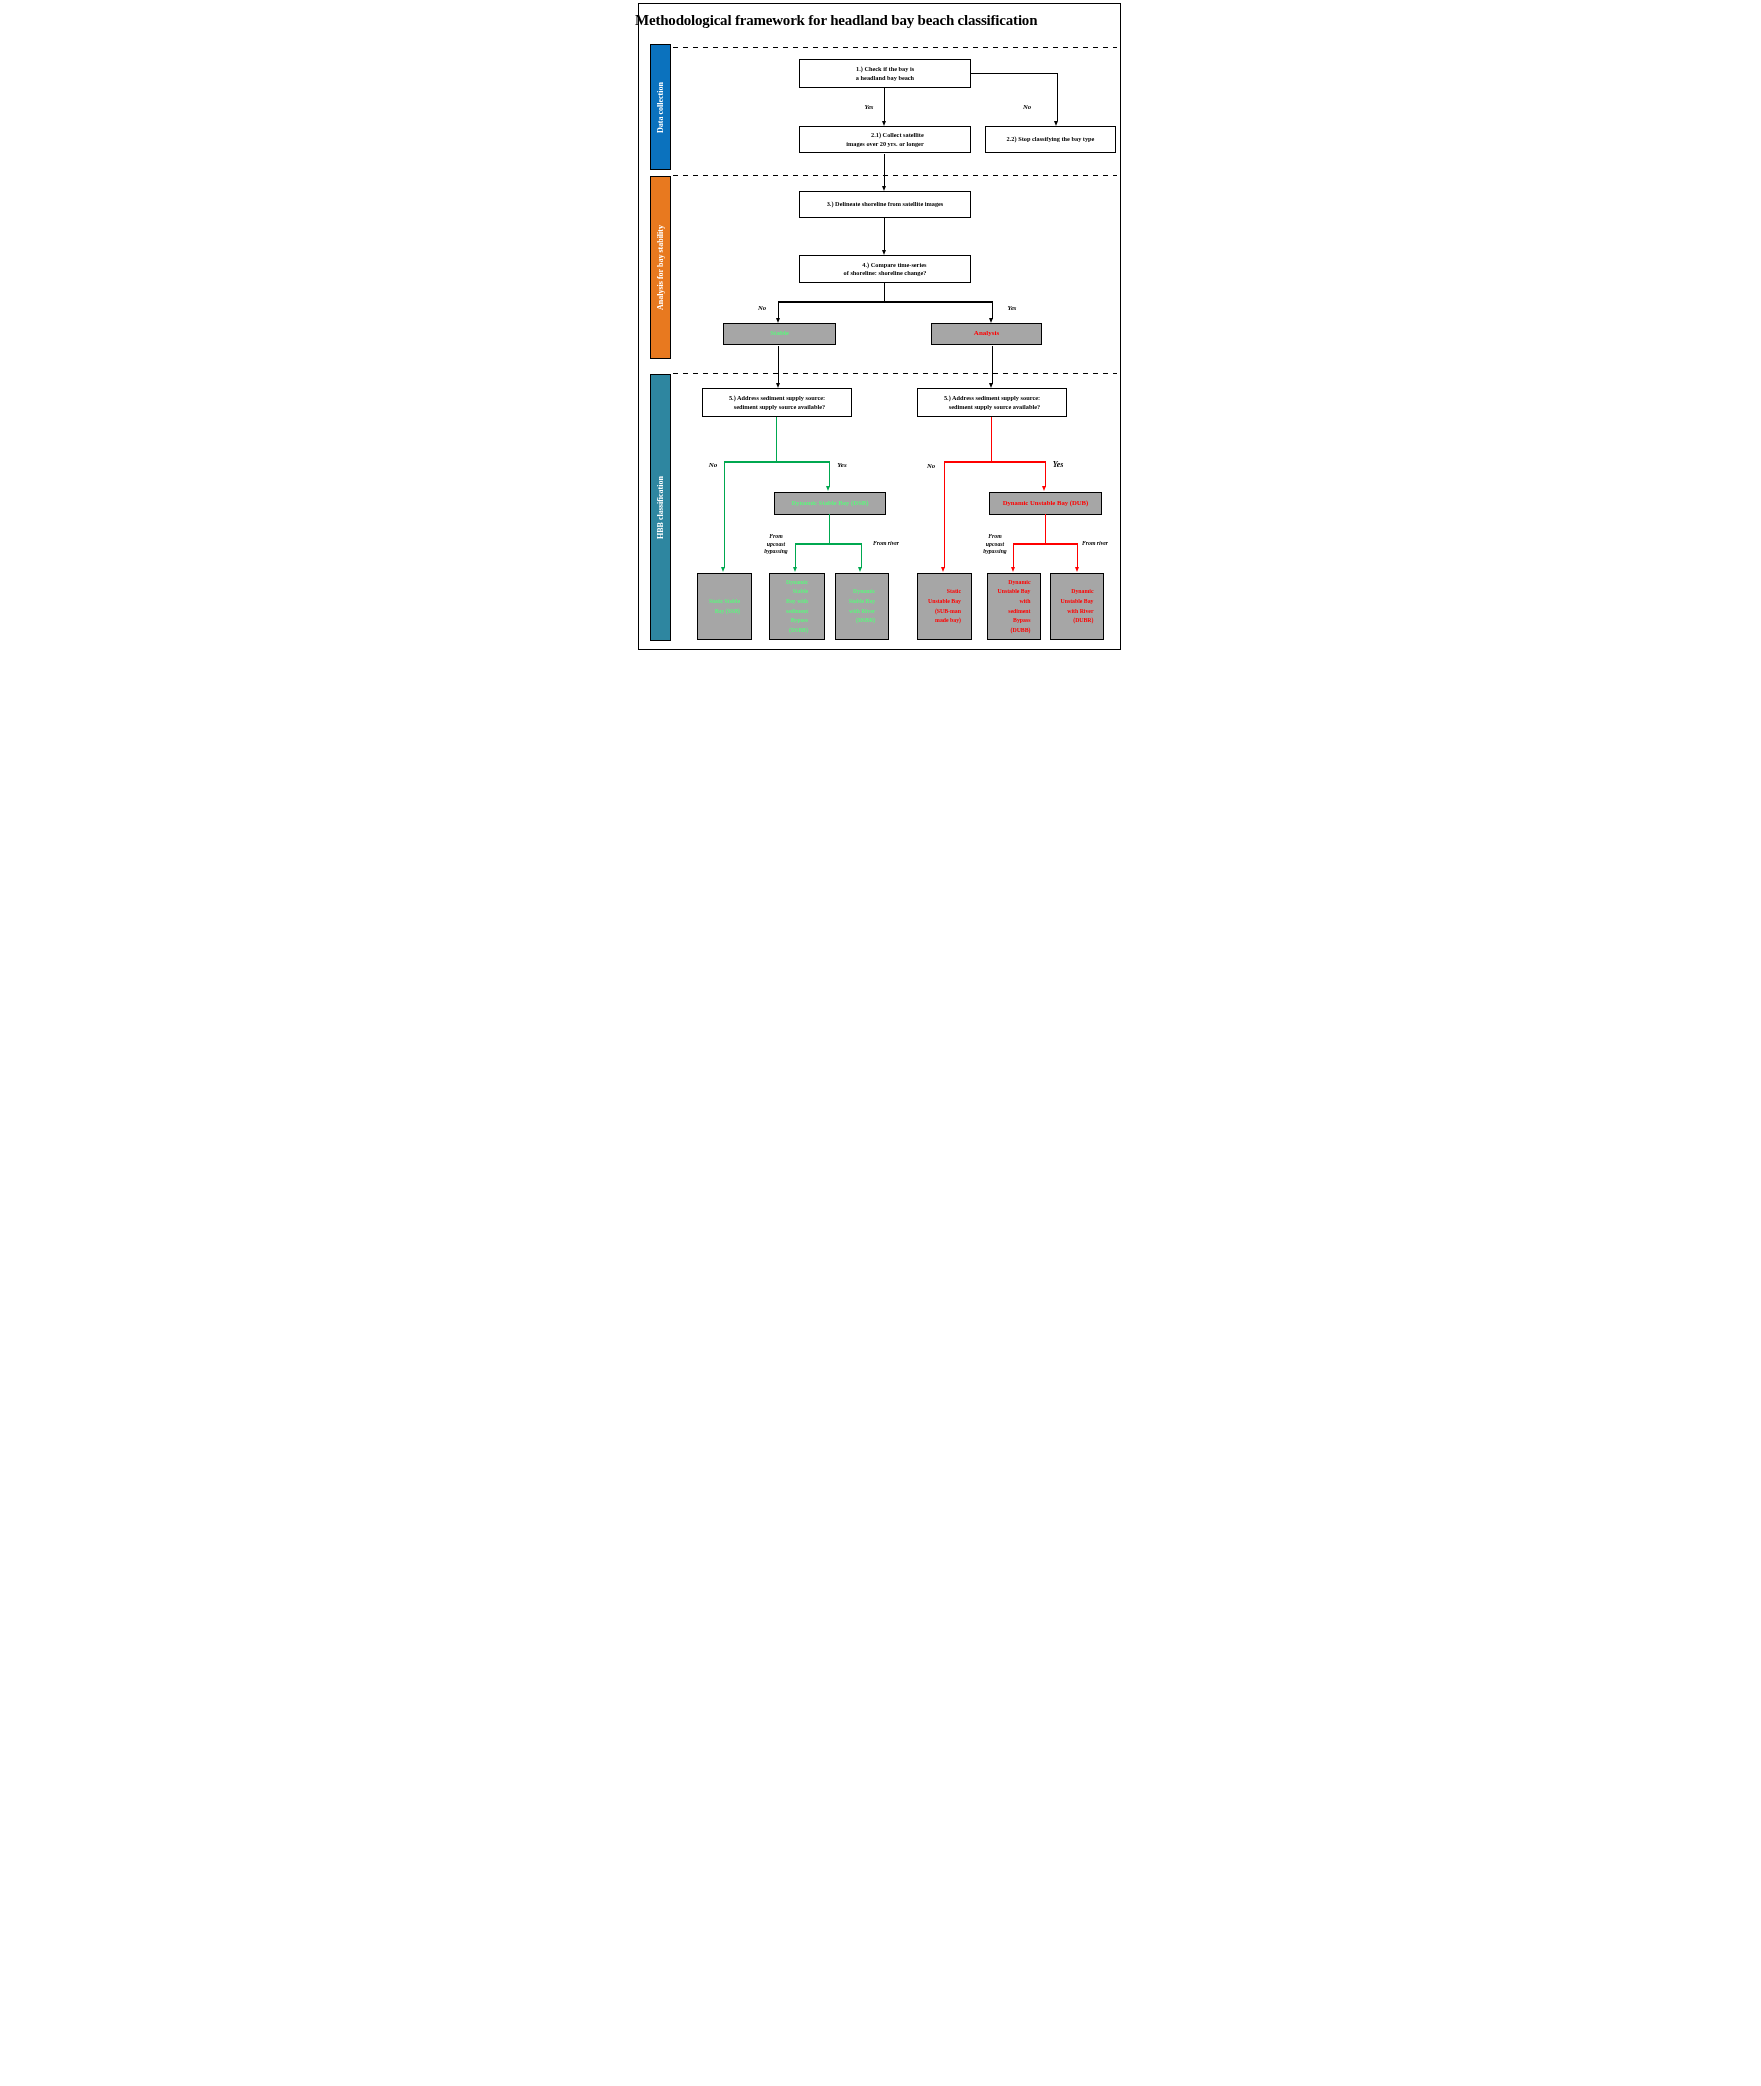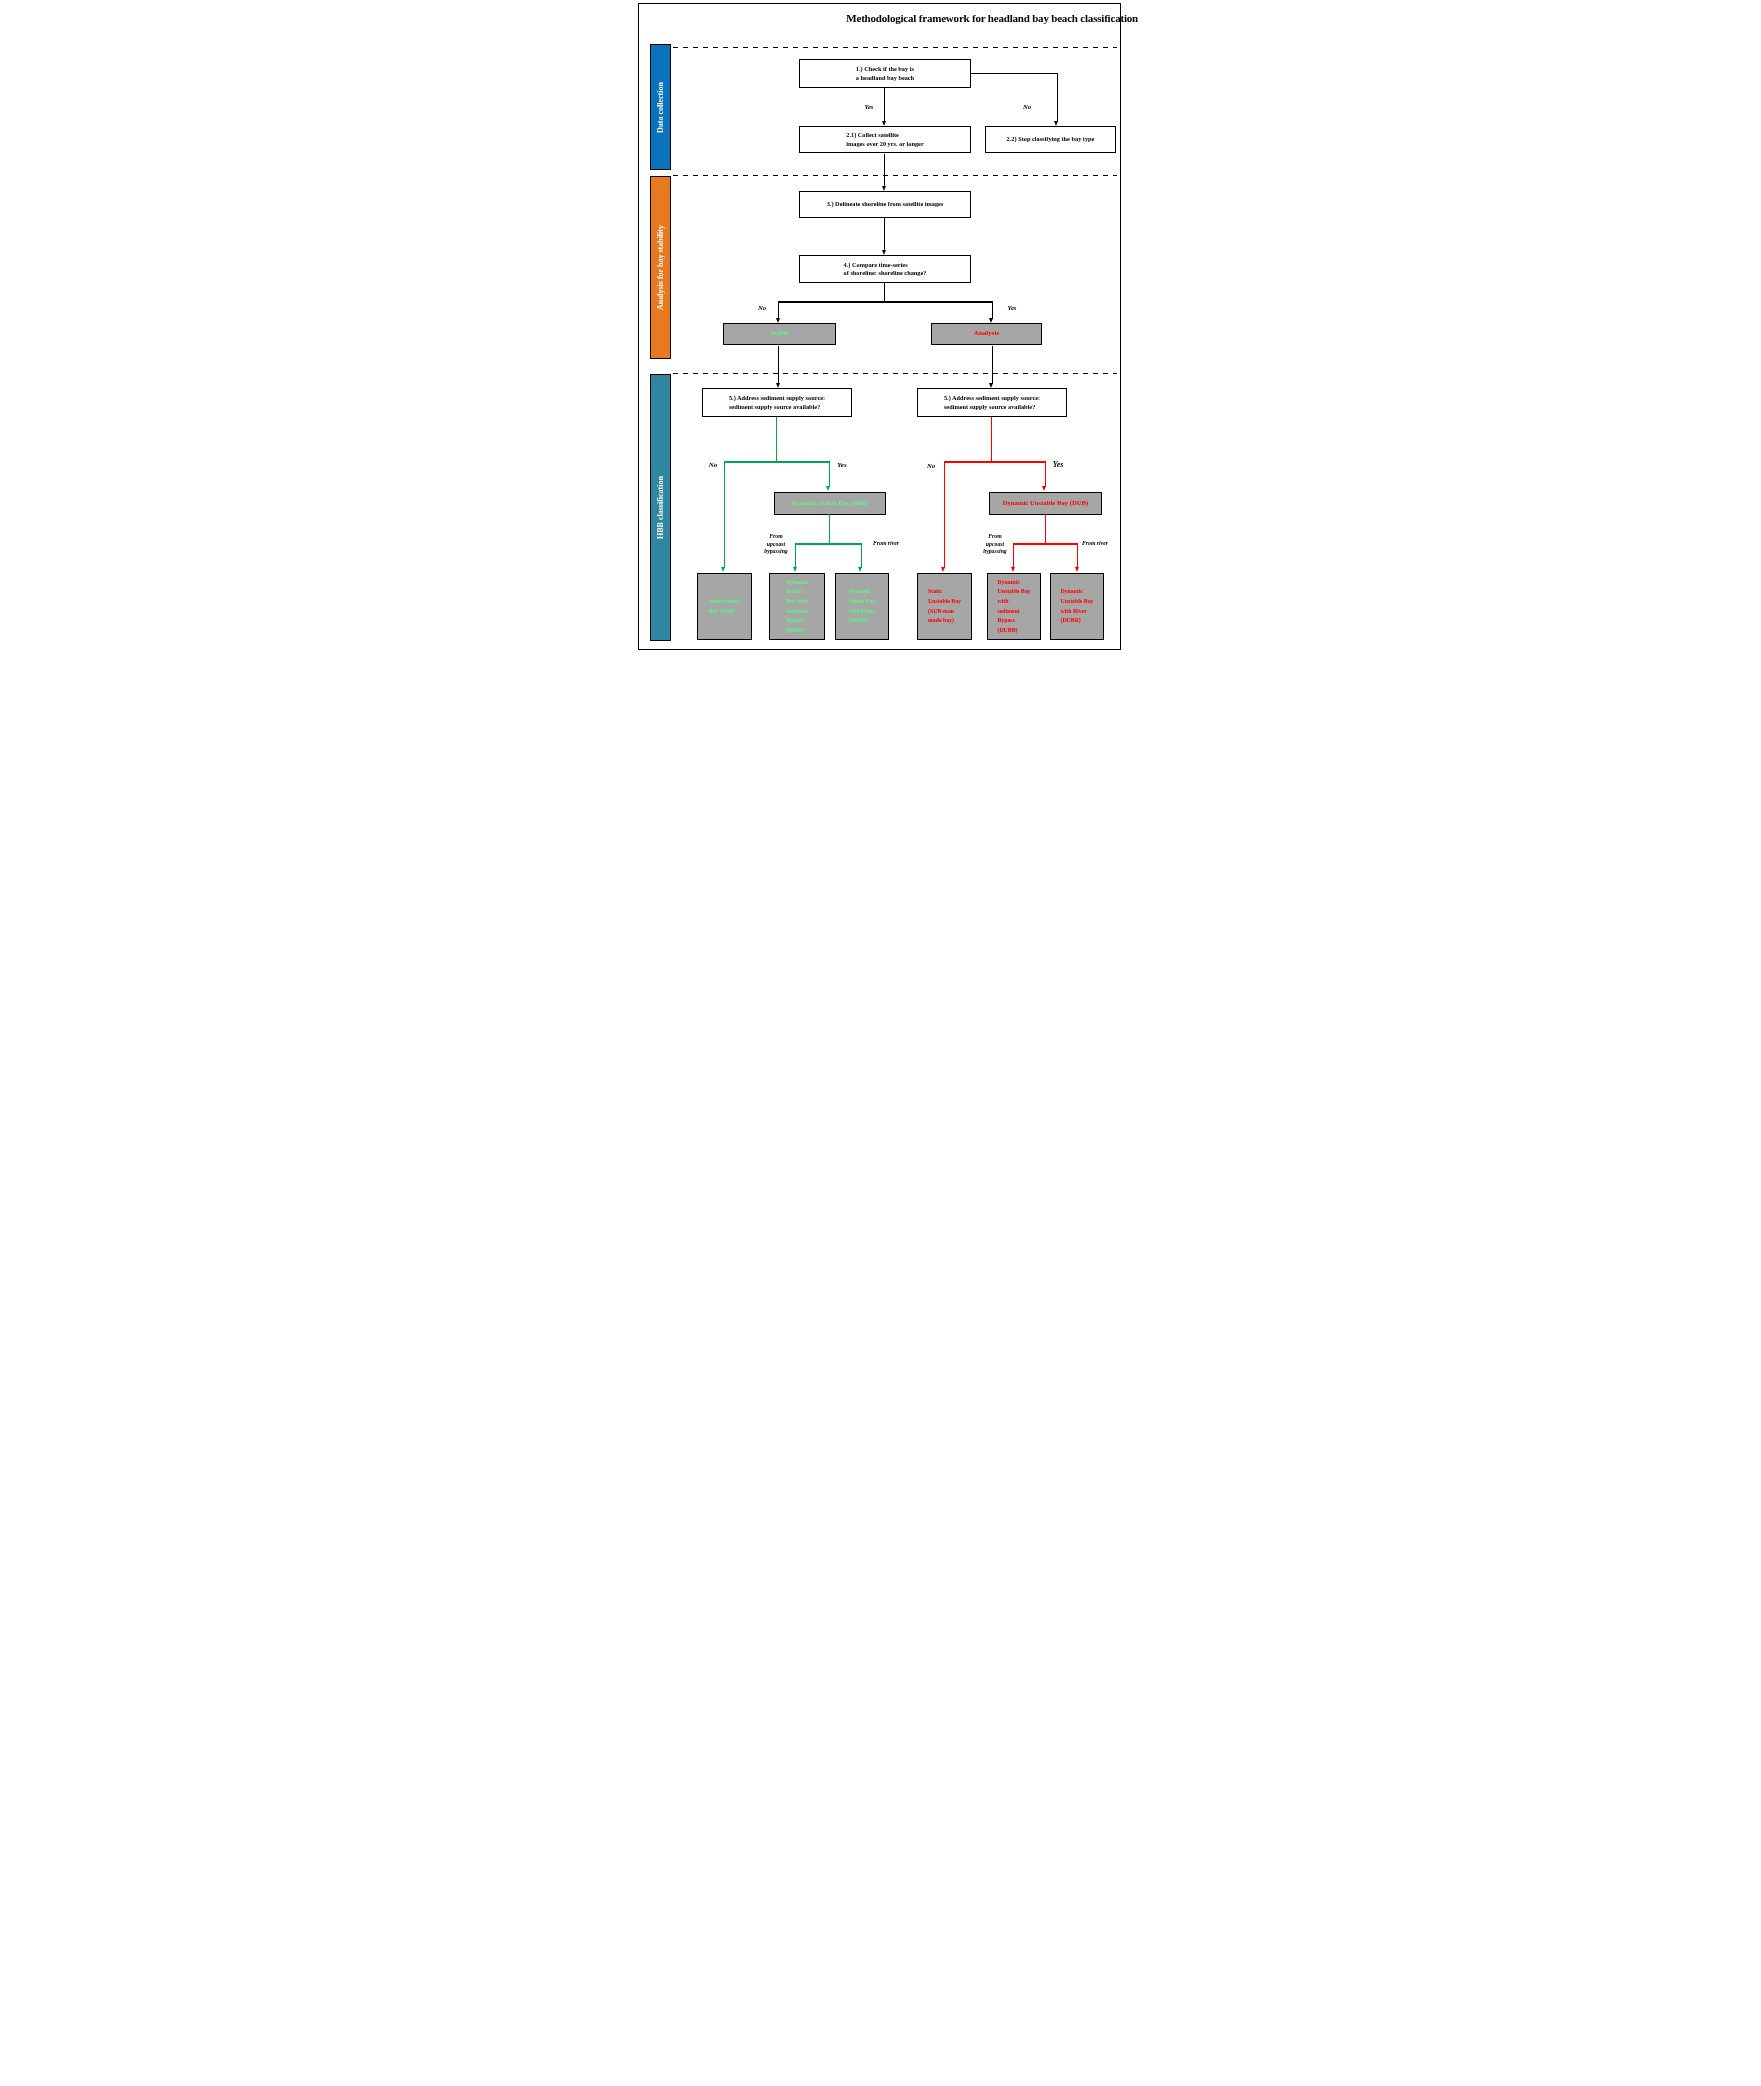--- a/index.html
+++ b/index.html
@@ -4,27 +4,27 @@
 <style>
   :root{
     --c-blue:#0B72BE; --c-orange:#E8791F; --c-teal:#2E86A0;
     --c-gray:#A6A6A6; --c-greentext:#5EF57E; --c-green:#00A850;
     --c-red:#FF0000; --c-black:#000000;
   }
   html,body{margin:0;padding:0;background:#fff;}
   .canvas{position:relative;width:491px;height:655px;background:#fff;margin:0 auto;
           font-family:"Liberation Serif","DejaVu Serif",serif;font-weight:700;color:#000;}
   .outer{position:absolute;left:3.3px;top:3.3px;width:483px;height:647px;border:1.7px solid var(--c-black);box-sizing:border-box;}
-  .title{position:absolute;left:12px;top:11.7px;width:100%;text-align:right;font-size:11px;letter-spacing:-0.2px;}
+  .title{position:absolute;left:0;top:11.7px;width:100%;text-align:left;font-size:15px;letter-spacing:-0.2px;}
   .dash{position:absolute;height:1.3px;background:repeating-linear-gradient(90deg,var(--c-black) 0 5.4px,transparent 5.4px 10px);}
   .bar{position:absolute;left:14.6px;width:21px;border:1.7px solid var(--c-black);box-sizing:border-box;
        display:flex;align-items:center;justify-content:center;overflow:visible;}
   .bar span{transform:rotate(-90deg);white-space:nowrap;color:#fff;font-size:8px;}
   .box{position:absolute;border:1.7px solid var(--c-black);box-sizing:border-box;background:#fff;
-       display:flex;align-items:center;justify-content:center;text-align:left;
+       display:flex;align-items:center;justify-content:center;text-align:right;
        white-space:pre-line;font-size:6.3px;line-height:1.3;}
   .gray{background:var(--c-gray);}
   .gtxt{color:var(--c-greentext);}
   .rtxt{color:var(--c-red);}
   .ln,.lng,.lnr{position:absolute;}
   .ln{background:var(--c-black);}
   .lng{background:var(--c-green);}
   .lnr{background:var(--c-red);}
   .ar{position:absolute;width:0;height:0;border-left:2.9px solid transparent;border-right:2.9px solid transparent;}
   .ab{border-top:5.4px solid var(--c-black);}

